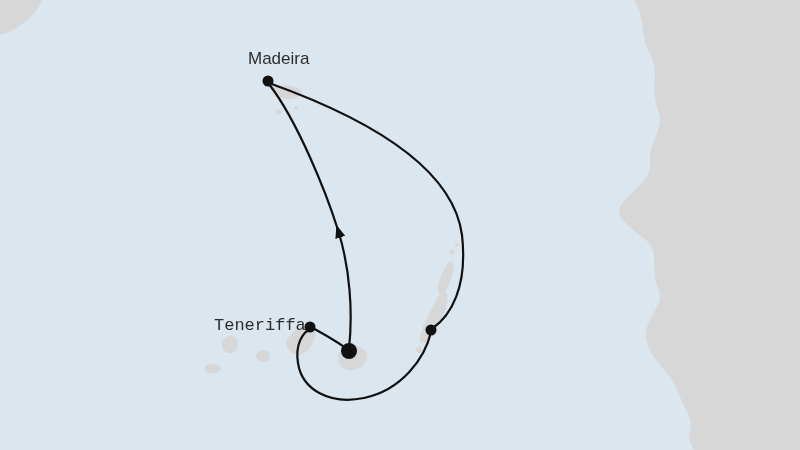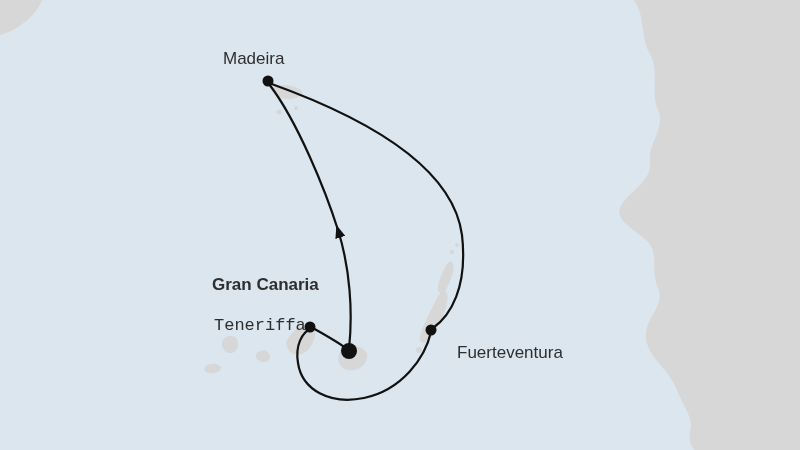--- a/index.html
+++ b/index.html
@@ -64,17 +64,15 @@
     <path class="route" d="M269,83 C350,112 452,160 462,235 C468,288 450,316 433,328"></path>
     <path class="route" d="M431,332 C425,358 402,390 364,398 C330,405 302,390 298,363 C295,345 302,333 311,328"></path>
     <path class="route" d="M311,327 C320,332 338,342 347,349"></path>
 
     <circle class="dot" cx="268" cy="81" r="5.5"></circle>
     <circle class="dot" cx="310" cy="327" r="5.5"></circle>
     <circle class="dot" cx="431" cy="330" r="5.5"></circle>
     <circle class="dot" cx="349" cy="351" r="8"></circle>
   </svg>
 
-  <div class="port-label" style="left:223px;top:50px;">Madeira</div>
-  <div class="port-label bold" style="left:212px;top:276px;">Gran Canaria</div>
+  <div class="port-label" style="left:248px;top:50px;">Madeira</div>
   <div class="port-label" style="left:214px;top:317px;font-family:Liberation Mono, monospace;">Teneriffa</div>
-  <div class="port-label" style="left:457px;top:344px;">Fuerteventura</div>
 </div>
 
 </body></html>

